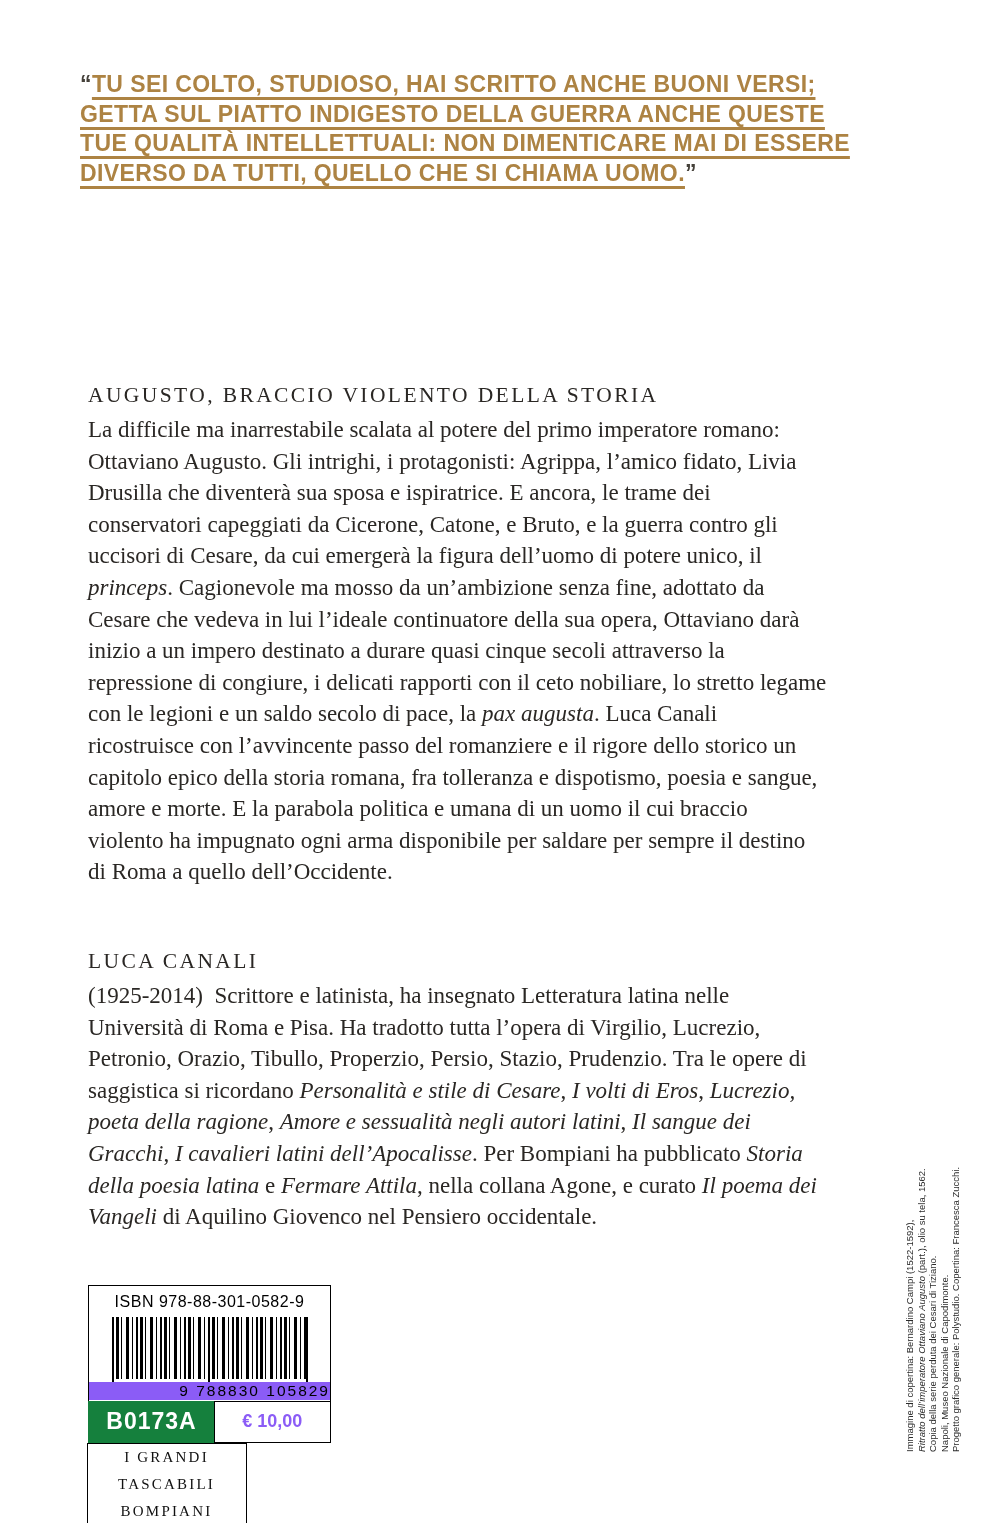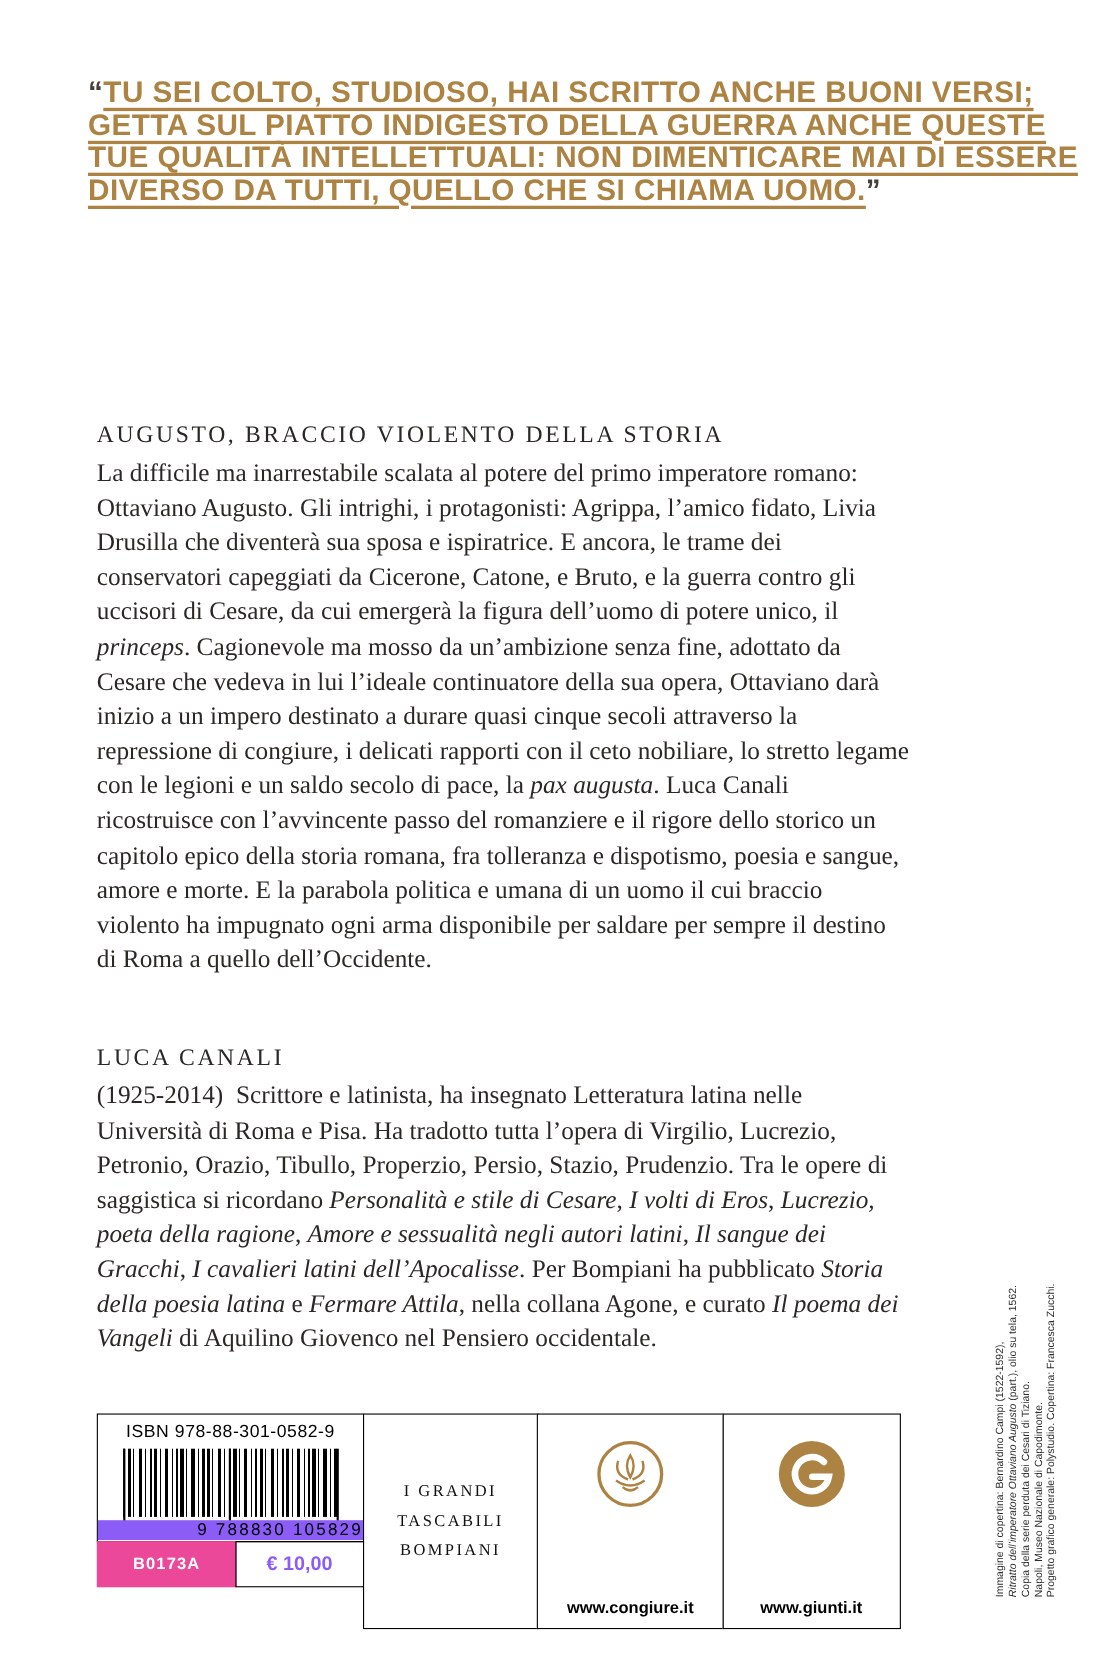--- a/index.html
+++ b/index.html
@@ -5,42 +5,42 @@
   html,body { margin:0; padding:0; background:#ffffff; }
   .page {
     position:relative; width:1000px; height:1523px; background:#ffffff;
     overflow:hidden; font-family:"Liberation Serif", serif; color:#221f1c;
   }
 
   
   .quote { position:absolute; left:80px; top:70px; width:745px; }
   .qline {
     font-family:"Liberation Sans", sans-serif; font-weight:bold;
-    font-size:27px; line-height:29.5px; letter-spacing:0.4px; white-space:nowrap;
+    font-size:23px; line-height:29.5px; letter-spacing:0.4px; white-space:nowrap;
   }
   .qtext {
     color:var(--gold, #ad8343);
     text-decoration:underline; text-decoration-thickness:2.5px; text-underline-offset:5px;
     text-decoration-color:var(--gold, #ad8343);
   }
   .qmark { color:#45413a; text-decoration:none; }
 
   
   .textblock { position:absolute; left:88px; width:740px; }
   .synopsis { top:380px; }
   .bio { top:946px; }
   .textblock h2 {
     margin:0 0 3px 0; font-weight:normal; font-size:21.5px; line-height:31px;
     letter-spacing:2.4px; color:#2a2724;
   }
   .textblock p { margin:0; font-size:23px; line-height:31.6px; color:#2a2724; }
   .textblock p em { font-style:italic; }
 
   
-  .strip { position:absolute; left:88px; top:1285px; display:flex; align-items:stretch; height:196px; }
+  .strip { position:absolute; left:88px; top:1285px; display:flex; align-items:stretch; height:173px;flex-direction:column; }
   .cell { box-sizing:border-box; border:1.5px solid #000; margin-left:-1.5px; background:#fff; }
   .cell:first-child { margin-left:0; border:none; }
 
   .isbn-cell { width:243px; display:flex; flex-direction:column; }
   .isbn-main { box-sizing:border-box; border:1.5px solid #000; height:117px; padding-top:7px; }
   .isbn-label {
     text-align:center; font-family:"Liberation Sans", sans-serif;
     font-size:16px; letter-spacing:0.5px; color:#000;
   }
   .barcode { width:196px; margin:6px auto 0; position:relative; }
@@ -53,22 +53,22 @@
   }
   .guard { position:absolute; top:0; width:2px; height:70px; background:#000; }
   .guard.g1{ left:0; } .guard.g2{ left:96px; } .guard.g3{ right:0; }
   .digits {
     text-align:right; font-family:"Liberation Sans", sans-serif;
     font-size:15.5px; letter-spacing:2px; color:#000; margin-top:3px; background:#8b5cf6;
     position:relative;
   }
   .price-row { display:flex; height:42px; margin-top:-1.5px; }
   .code-box {
-    width:127px; background:#ec4899; color:#fff; display:flex; align-items:center; justify-content:center;
-    font-family:"Liberation Sans", sans-serif; font-weight:bold; font-size:15px; letter-spacing:1px;
+    width:127px; background:#15803d; color:#fff; display:flex; align-items:center; justify-content:center;
+    font-family:"Liberation Sans", sans-serif; font-weight:bold; font-size:23px; letter-spacing:1px;
   }
   .price-box {
     box-sizing:border-box; flex:1; border:1.5px solid #000; margin-left:-1.5px;
     display:flex; align-items:center; justify-content:center;
     font-family:"Liberation Sans", sans-serif; font-weight:bold; font-size:18px; color:#8b5cf6;
   }
 
   .imprint-cell {
     width:160px; display:flex; flex-direction:column; align-items:center; justify-content:center;
     font-size:15px; line-height:27px; letter-spacing:2.2px; color:#111; text-align:center;

